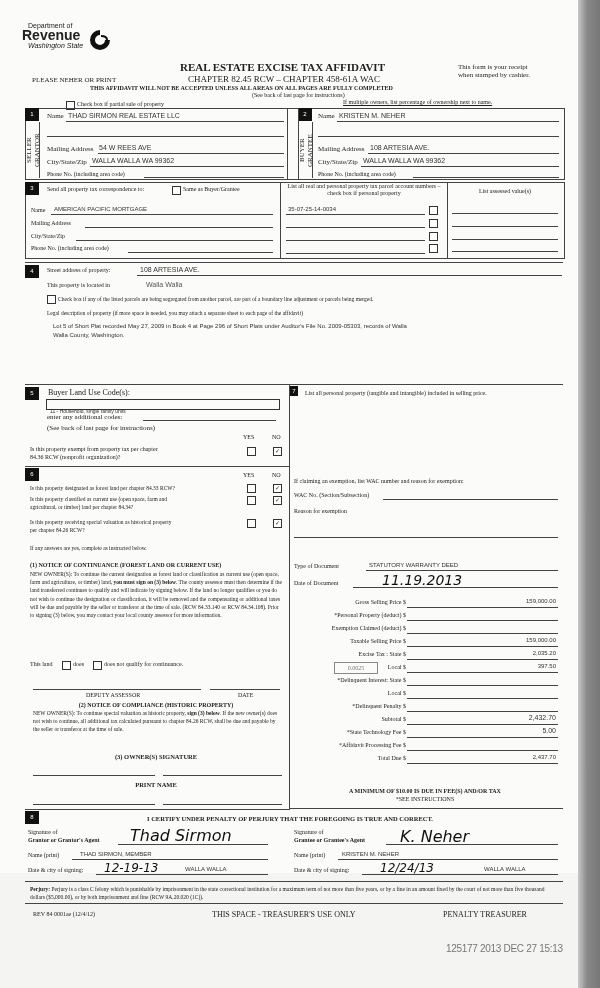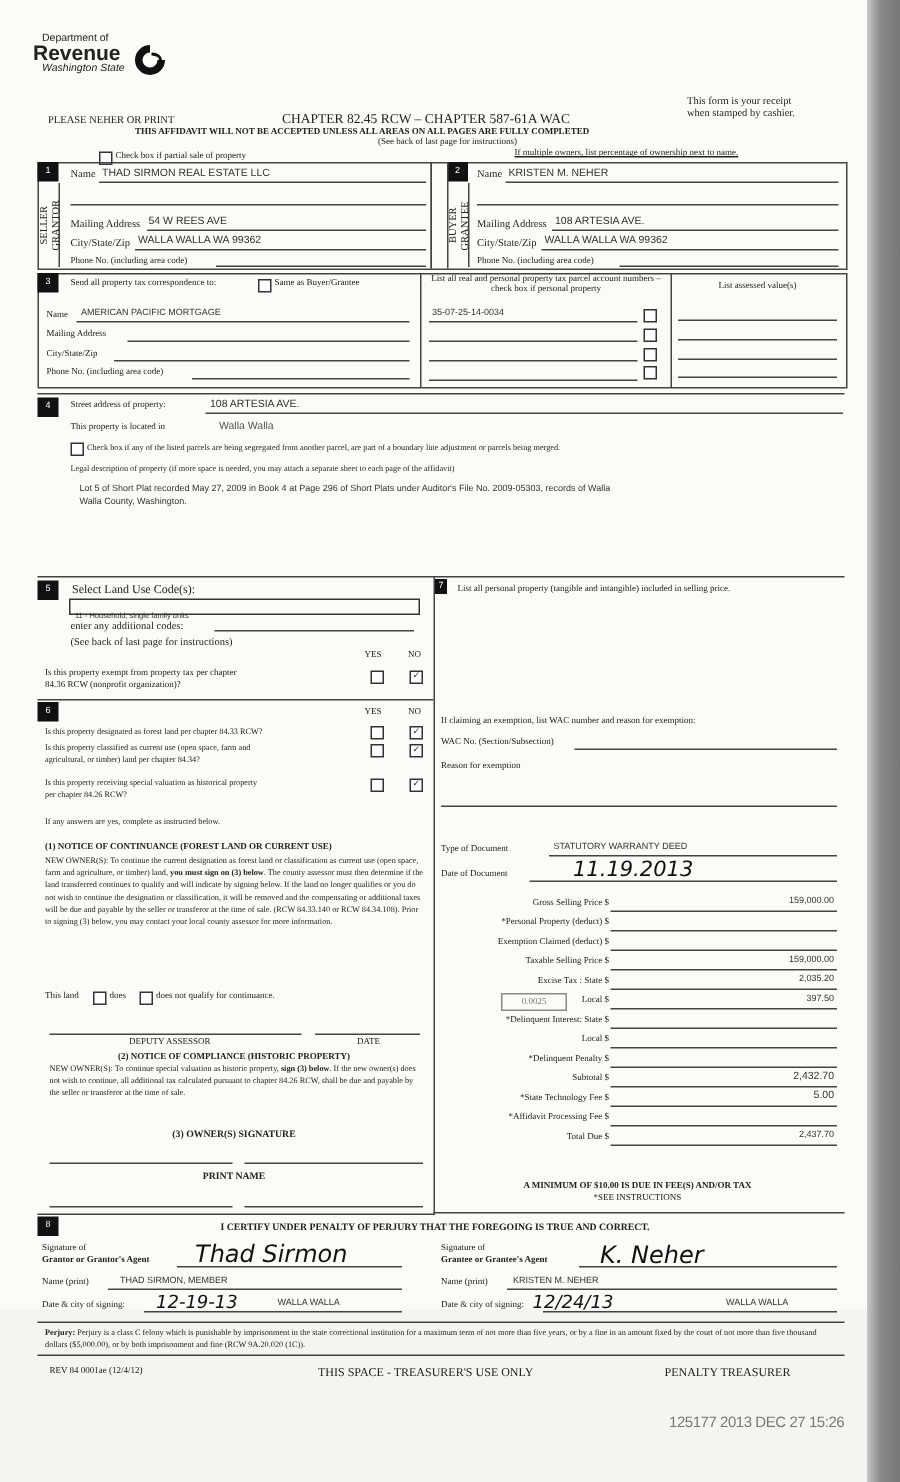--- a/index.html
+++ b/index.html
@@ -33,21 +33,22 @@
     <div class="sans" style="font-size:7px;font-style:italic;margin-left:6px;">Washington State</div>
   </div>
   <div class="abs" style="left:88px;top:28px;width:24px;height:24px;">
     <svg width="24" height="24" viewBox="0 0 24 24">
         <path d="M12 2a10 10 0 1 0 10 10h-5a5 5 0 1 1-5-5z" fill="#111"></path>
         <path d="M13 8c4 0 6 2 6 4" stroke="#111" stroke-width="2" fill="none"></path>
       </svg>
   </div>
 
   <div class="abs t7" style="left:32px;top:76px;">PLEASE NEHER OR PRINT</div>
-  <div class="abs" style="left:188px;top:74px;font-size:9px;">CHAPTER 82.45 RCW – CHAPTER 587-61A WAC</div>
+  <div class="abs bold" style="left:180px;top:61px;font-size:11px;">REAL ESTATE EXCISE TAX AFFIDAVIT</div>
+  <div class="abs" style="left:188px;top:74px;font-size:9px;">CHAPTER 82.45 RCW – CHAPTER 458-61A WAC</div>
   <div class="abs bold t6" style="left:90px;top:85px;">THIS AFFIDAVIT WILL NOT BE ACCEPTED UNLESS ALL AREAS ON ALL PAGES ARE FULLY COMPLETED</div>
   <div class="abs t6" style="left:252px;top:92px;">(See back of last page for instructions)</div>
   <div class="abs t7" style="left:458px;top:63px;font-family:Liberation Serif, serif;">This form is your receipt</div>
   <div class="abs t7" style="left:458px;top:71px;">when stamped by cashier.</div>
 
   <div class="cb" style="left:66px;top:101px;"></div>
   <div class="abs t6" style="left:77px;top:101px;">Check box if partial sale of property</div>
   <div class="abs t6" style="left:343px;top:99px;text-decoration:underline;">If multiple owners, list percentage of ownership next to name.</div>
 
   <div class="box" style="left:25px;top:108px;width:538px;height:70px;"></div>
@@ -132,21 +133,21 @@
   <div class="cb" style="left:47px;top:295px;"></div>
   <div class="abs" style="left:58px;top:296px;font-size:5.5px;">Check box if any of the listed parcels are being segregated from another parcel, are part of a boundary line adjustment or parcels being merged.</div>
   <div class="abs" style="left:47px;top:310px;font-size:5.5px;">Legal description of property (if more space is needed, you may attach a separate sheet to each page of the affidavit)</div>
   <div class="abs fill" style="left:53px;top:323px;font-size:6px;">Lot 5 of Short Plat recorded May 27, 2009 in Book 4 at Page 296 of Short Plats under Auditor's File No. 2009-05303, records of Walla</div>
   <div class="abs fill" style="left:53px;top:332px;font-size:6px;">Walla County, Washington.</div>
 
   <div class="box" style="left:25px;top:384px;width:264px;height:424px;border-left:none;"></div>
   <div class="abs" style="left:289px;top:384px;width:274px;border-top:1px solid #444;"></div>
 
   <div class="num" style="left:25px;top:387px;">5</div>
-  <div class="abs t8" style="left:48px;top:388px;">Select Land Use Code(s):</div>
+  <div class="abs t8" style="left:48px;top:388px;">Buyer Land Use Code(s):</div>
   <div class="abs" style="left:46px;top:399px;width:232px;height:9px;border:1px solid #333;">
     <span class="fill" style="font-size:5px;margin-left:3px;position:relative;top:-1px;">11 - Household, single family units</span>
   </div>
   <div class="abs t7" style="left:47px;top:413px;">enter any additional codes:</div>
   <div class="line" style="left:143px;top:420px;width:133px;"></div>
   <div class="abs t7" style="left:47px;top:424px;">(See back of last page for instructions)</div>
   <div class="abs t6" style="left:243px;top:434px;">YES</div>
   <div class="abs t6" style="left:272px;top:434px;">NO</div>
   <div class="abs t6" style="left:30px;top:446px;">Is this property exempt from property tax per chapter</div>
   <div class="abs t6" style="left:30px;top:454px;">84.36 RCW (nonprofit organization)?</div>
@@ -295,25 +296,25 @@
 
   <div class="abs t6" style="left:294px;top:829px;">Signature of</div>
   <div class="abs t6 bold" style="left:294px;top:837px;">Grantee or Grantee's Agent</div>
   <div class="line" style="left:386px;top:844px;width:172px;"></div>
   <div class="abs hand" style="left:400px;top:827px;font-size:16px;">K. Neher</div>
   <div class="abs t6" style="left:294px;top:852px;">Name (print)</div>
   <div class="line" style="left:338px;top:859px;width:220px;"></div>
   <div class="abs fill t6" style="left:342px;top:851px;">KRISTEN M. NEHER</div>
   <div class="abs t6" style="left:294px;top:867px;">Date &amp; city of signing:</div>
   <div class="line" style="left:362px;top:874px;width:196px;"></div>
-  <div class="abs hand" style="left:355px;top:861px;font-size:12px;">12/24/13</div>
+  <div class="abs hand" style="left:380px;top:861px;font-size:12px;">12/24/13</div>
   <div class="abs fill t6" style="left:484px;top:866px;">WALLA WALLA</div>
 
   <div class="abs" style="left:25px;top:881px;width:538px;border-top:1px solid #444;"></div>
 
   <div class="abs" style="left:30px;top:885px;width:530px;font-size:5.5px;line-height:8px;"><b>Perjury:</b><span> Perjury is a class C felony which is punishable by imprisonment in the state correctional institution for a maximum term of not more than five years, or by a fine in an amount fixed by the court of not more than five thousand dollars ($5,000.00), or by both imprisonment and fine (RCW 9A.20.020 (1C)).</span></div>
   <div class="abs" style="left:25px;top:903px;width:538px;border-top:1px solid #444;"></div>
   <div class="abs t6" style="left:33px;top:911px;">REV 84 0001ae (12/4/12)</div>
   <div class="abs t8" style="left:212px;top:910px;">THIS SPACE - TREASURER'S USE ONLY</div>
   <div class="abs t8" style="left:443px;top:910px;">PENALTY TREASURER</div>
-  <div class="abs sans" style="left:446px;top:943px;font-size:10px;color:#777;letter-spacing:-0.3px;">125177 2013 DEC 27 15:26</div>
+  <div class="abs sans" style="left:446px;top:943px;font-size:10px;color:#777;letter-spacing:-0.3px;">125177 2013 DEC 27 15:13</div>
 </div>
 <div class="rightbar"></div>
 
 </body></html>

